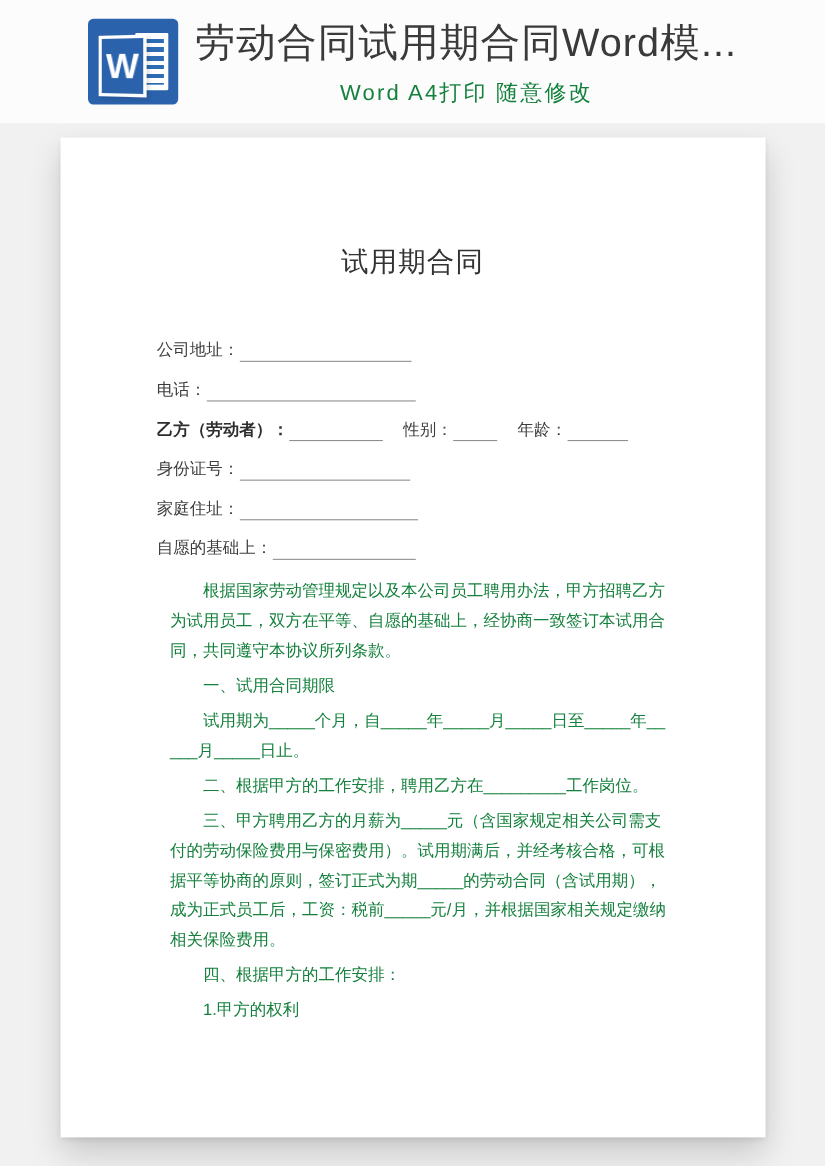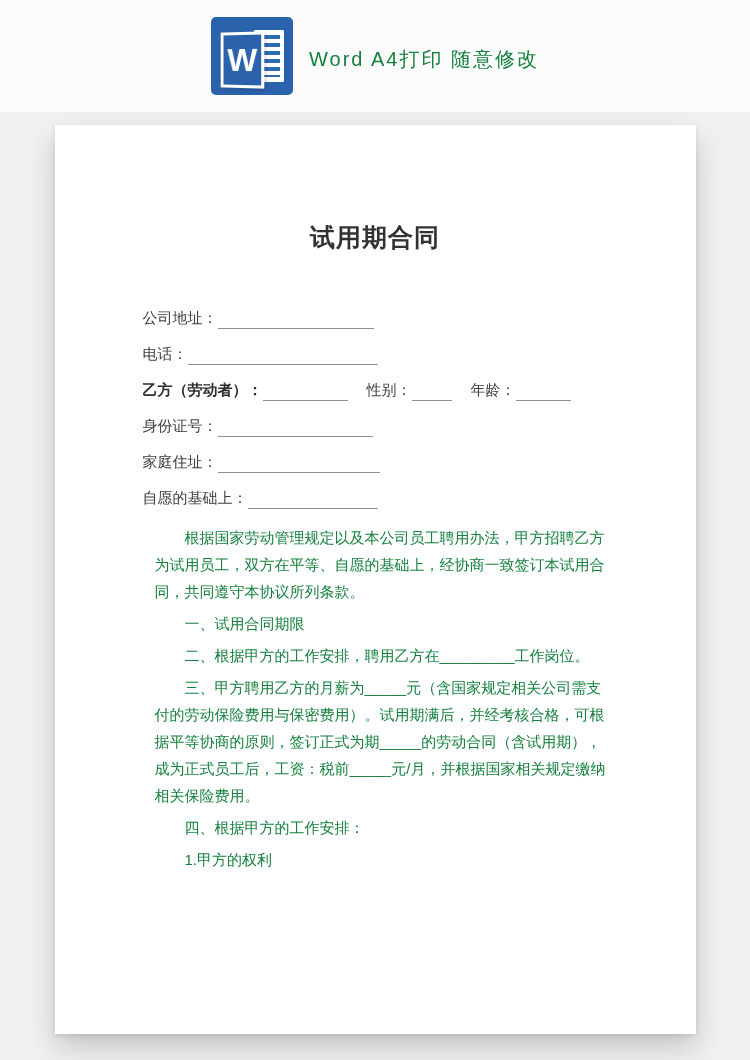--- a/index.html
+++ b/index.html
@@ -53,21 +53,21 @@
   
   .page {
     width:641px; height:909px;
     margin:13px auto 0;
     background:#fff;
     box-shadow:0 2px 5px rgba(0,0,0,.10), 0 14px 28px rgba(0,0,0,.18);
     padding:86px 88px 0 88px;
   }
   .doc-title {
     text-align:center;
-    font-size:25px; font-weight:bold; color:#323232;
+    font-size:25px; font-weight:normal; color:#323232;
     margin:10px 0 46px 0;
     letter-spacing:1px;
   }
   .field-row {
     height:36px;
     display:flex; align-items:center;
     font-size:15px; color:#3d3d3d;
     white-space:nowrap;
   }
   .bold { font-weight:bold; color:#2d2d2d; }
@@ -91,20 +91,21 @@
 <body>
 
 <div class="header">
   <div class="word-icon">
     <div class="icon-doc">
       <div class="icon-doc-lines"></div>
     </div>
     <div class="icon-w">W</div>
   </div>
   <div class="header-text">
+    <div class="header-title">劳动合同试用期合同Word模...</div>
     <div class="header-subtitle">Word A4打印 随意修改</div>
   </div>
 </div>
 
 <div class="page">
   <div class="doc-title">试用期合同</div>
 
 
 
   <div class="field-row">
@@ -139,18 +140,19 @@
   </div>
 
   <div class="field-row">
     <span>自愿的基础上：</span>
     <span class="blank" style="width:130px"></span>
   </div>
 
   <div class="paragraphs">
     <p>根据国家劳动管理规定以及本公司员工聘用办法，甲方招聘乙方为试用员工，双方在平等、自愿的基础上，经协商一致签订本试用合同，共同遵守本协议所列条款。</p>
     <p>一、试用合同期限</p>
+    <p>试用期为_____个月，自_____年_____月_____日至_____年_____月_____日止。</p>
     <p>二、根据甲方的工作安排，聘用乙方在_________工作岗位。</p>
     <p>三、甲方聘用乙方的月薪为_____元（含国家规定相关公司需支付的劳动保险费用与保密费用）。试用期满后，并经考核合格，可根据平等协商的原则，签订正式为期_____的劳动合同（含试用期），成为正式员工后，工资：税前_____元/月，并根据国家相关规定缴纳相关保险费用。</p>
     <p>四、根据甲方的工作安排：</p>
     <p>1.甲方的权利</p>
   </div>
 </div>
 
 </body></html>

